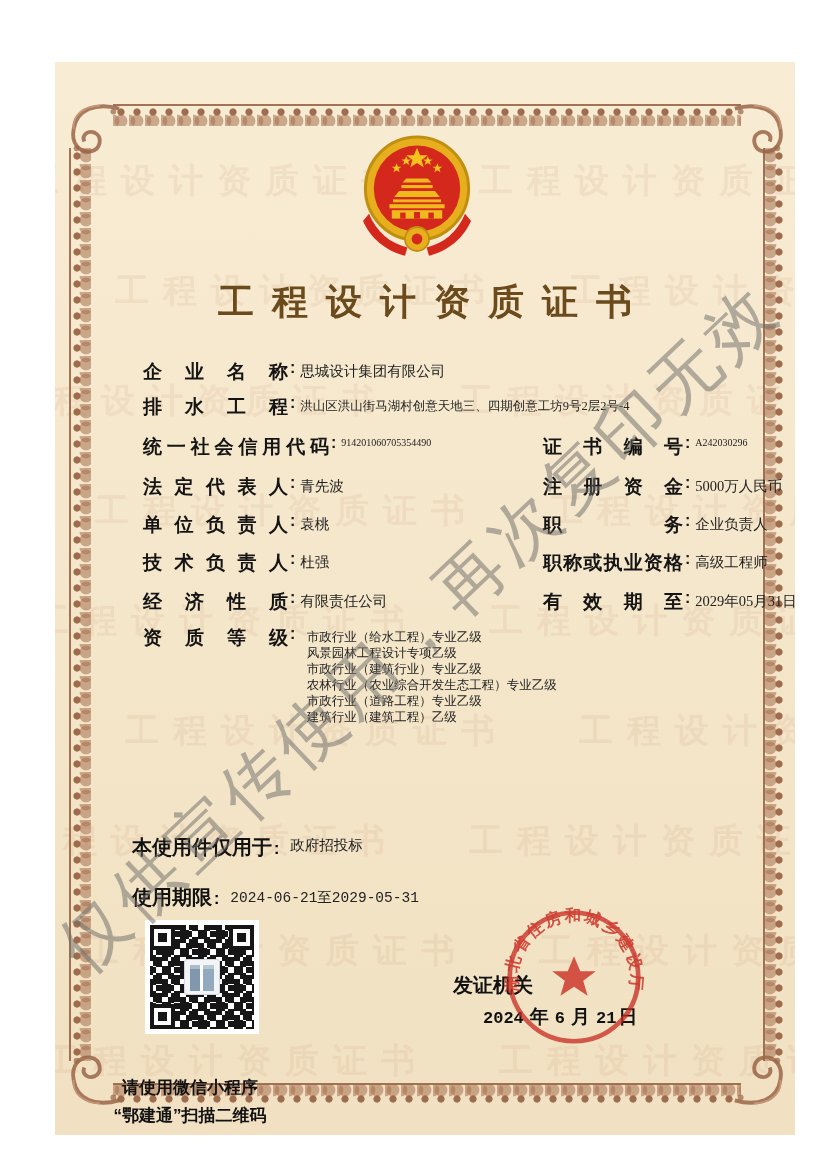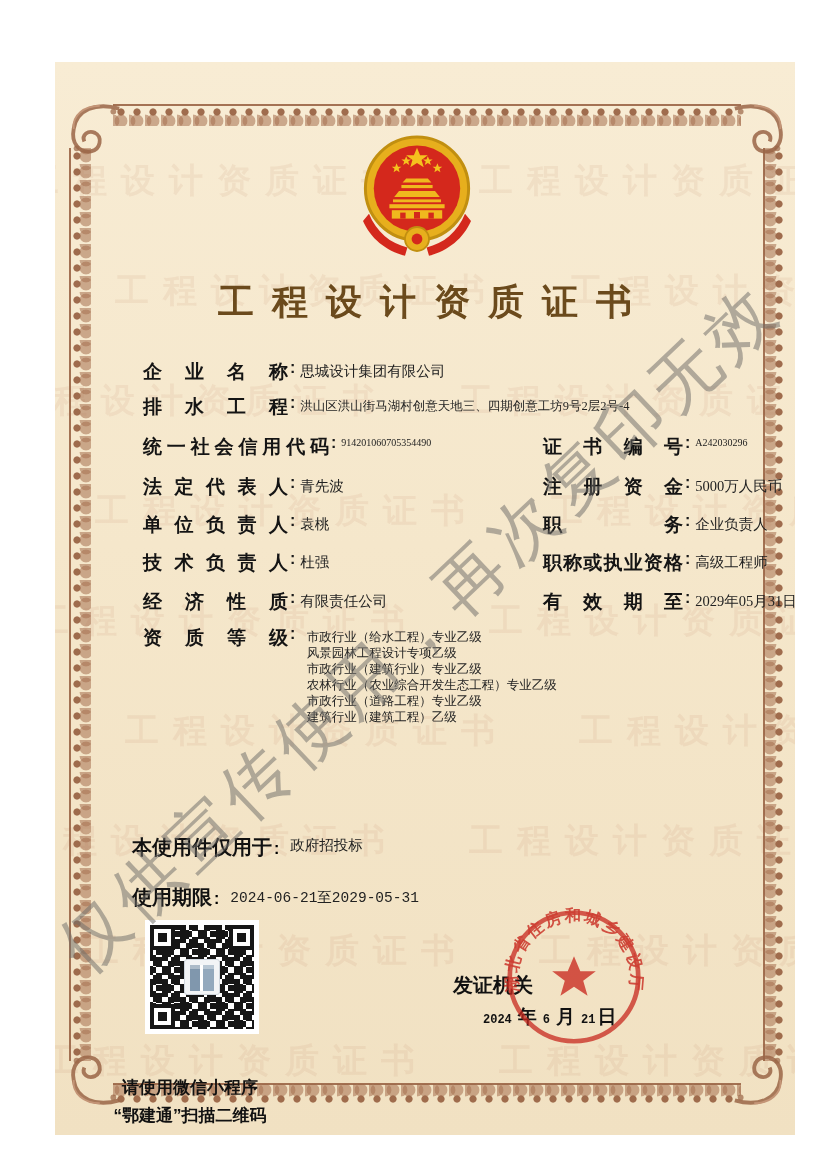--- a/index.html
+++ b/index.html
@@ -88,21 +88,21 @@
   .building { width:24px; height:26px; margin-bottom:3px;
     background:
       linear-gradient(90deg,#8097ad 0 10px, #ffffff 10px 13px, #93a9bd 13px 24px);
     box-shadow: inset 0 4px 0 rgba(255,255,255,.35); }
   .qr-caption { position:absolute; left:1px; top:974px; width:268px; text-align:center;
     font-weight:bold; font-size:17px; line-height:28px; color:#111; z-index:3;margin-top:38px; }
 
   
   .authority { position:absolute; left:398px; top:910px; font-weight:bold; font-size:20px; color:#111; z-index:3; }
   .date-line { position:absolute; left:428px; top:942px; font-size:19px; color:#111; z-index:3; white-space:nowrap; }
-  .date-num { font-family:"Liberation Mono", monospace; font-size:12px; font-weight:bold; }
+  .date-num { font-family:"Liberation Mono", monospace; font-size:17px; font-weight:bold; }
   .date-unit { font-weight:bold; margin:0 6px; }
   .seal { position:absolute; left:440px; top:836px; width:158px; height:158px; z-index:4; opacity:.88; }
 
   
   .watermark { position:absolute; left:10px; top:830px; z-index:6; white-space:nowrap;
     font-size:68px; letter-spacing:6px; color:rgba(112,110,106,0.52);
     transform:rotate(-43.5deg); transform-origin:30px 50px; pointer-events:none;
     font-family:"Liberation Serif", serif; }
 </style>
 </head>

